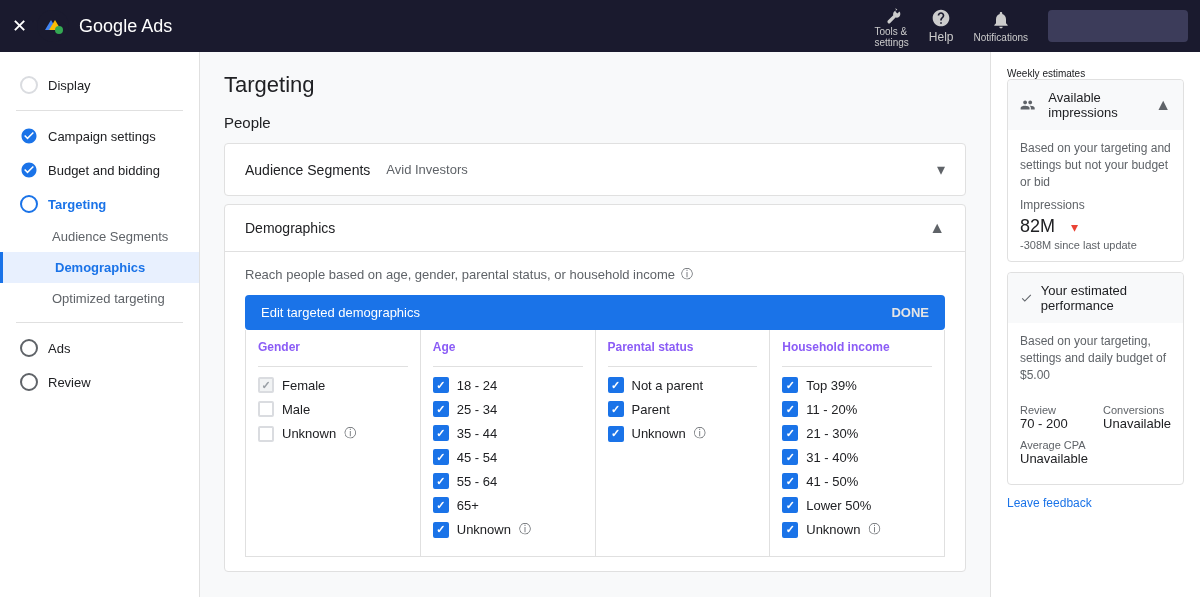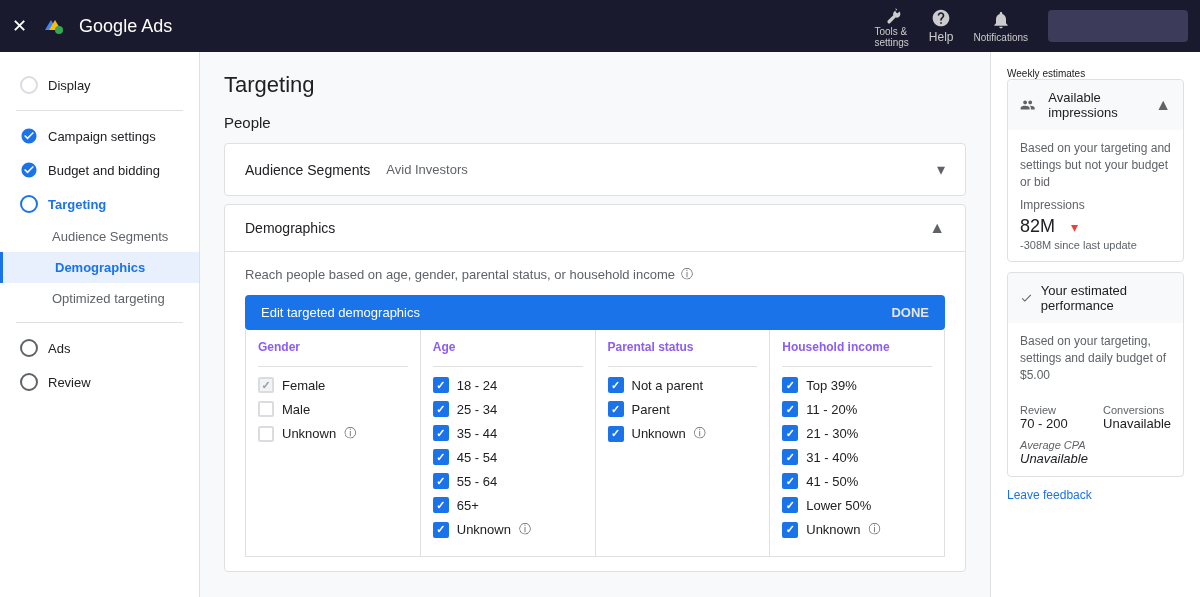--- a/index.html
+++ b/index.html
@@ -413,21 +413,21 @@
         <div class="perf-row">
           <div class="perf-item">
             <label>Review</label>
             <span>70 - 200</span>
           </div>
           <div class="perf-item">
             <label>Conversions</label>
             <span>Unavailable</span>
           </div>
         </div>
-        <div class="perf-item" style="margin-bottom:0;font-style:italic;">
+        <div class="perf-item" style="margin-bottom:8px;">
           <label>Average CPA</label>
           <span>Unavailable</span>
         </div>
       </div>
     </div>
 
     <a class="leave-feedback" href="#">Leave feedback</a>
   </div>
 
 </div>

